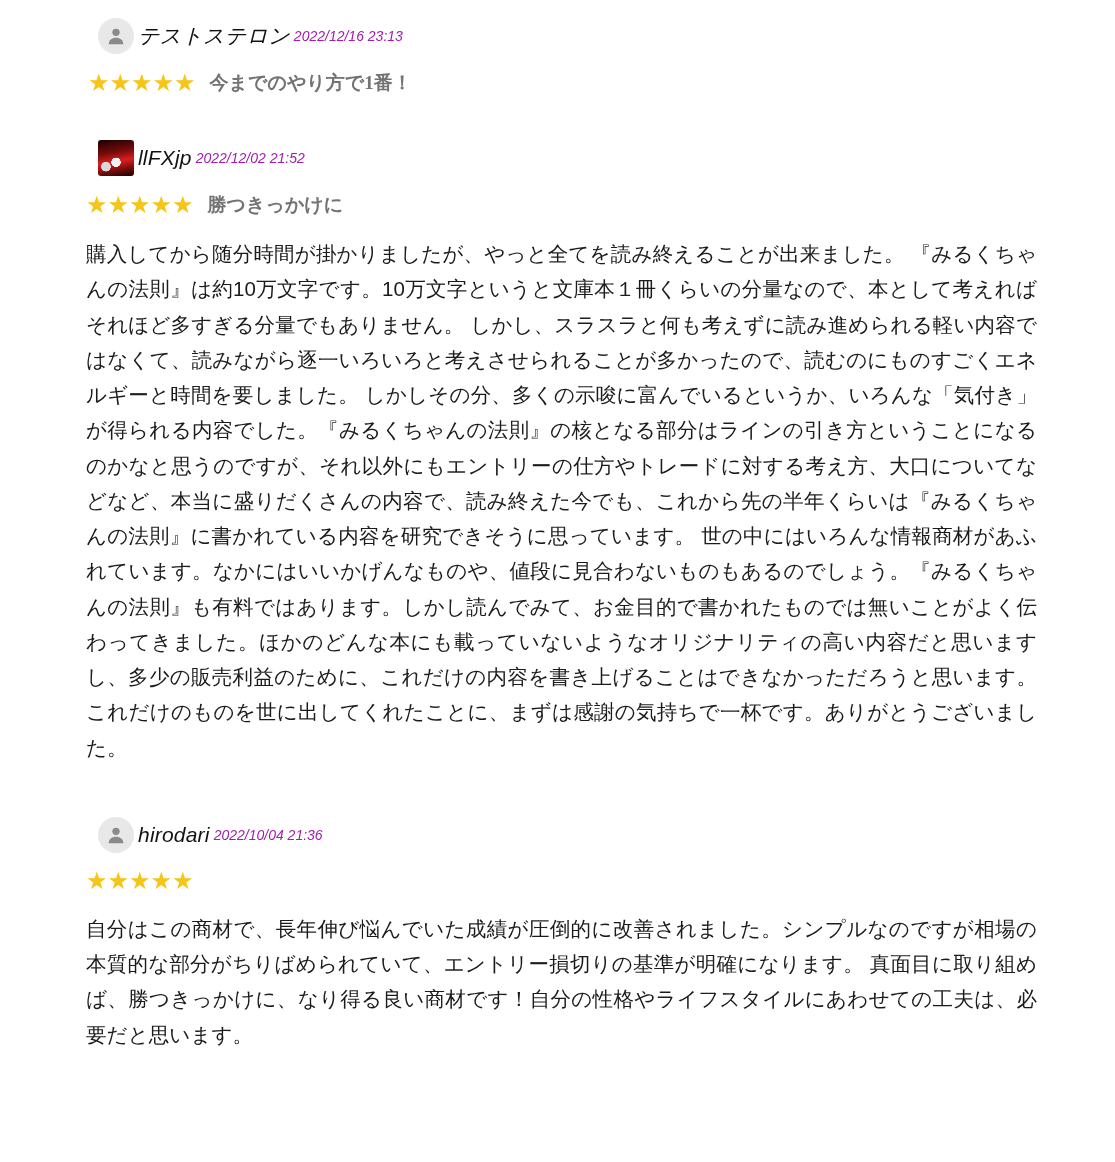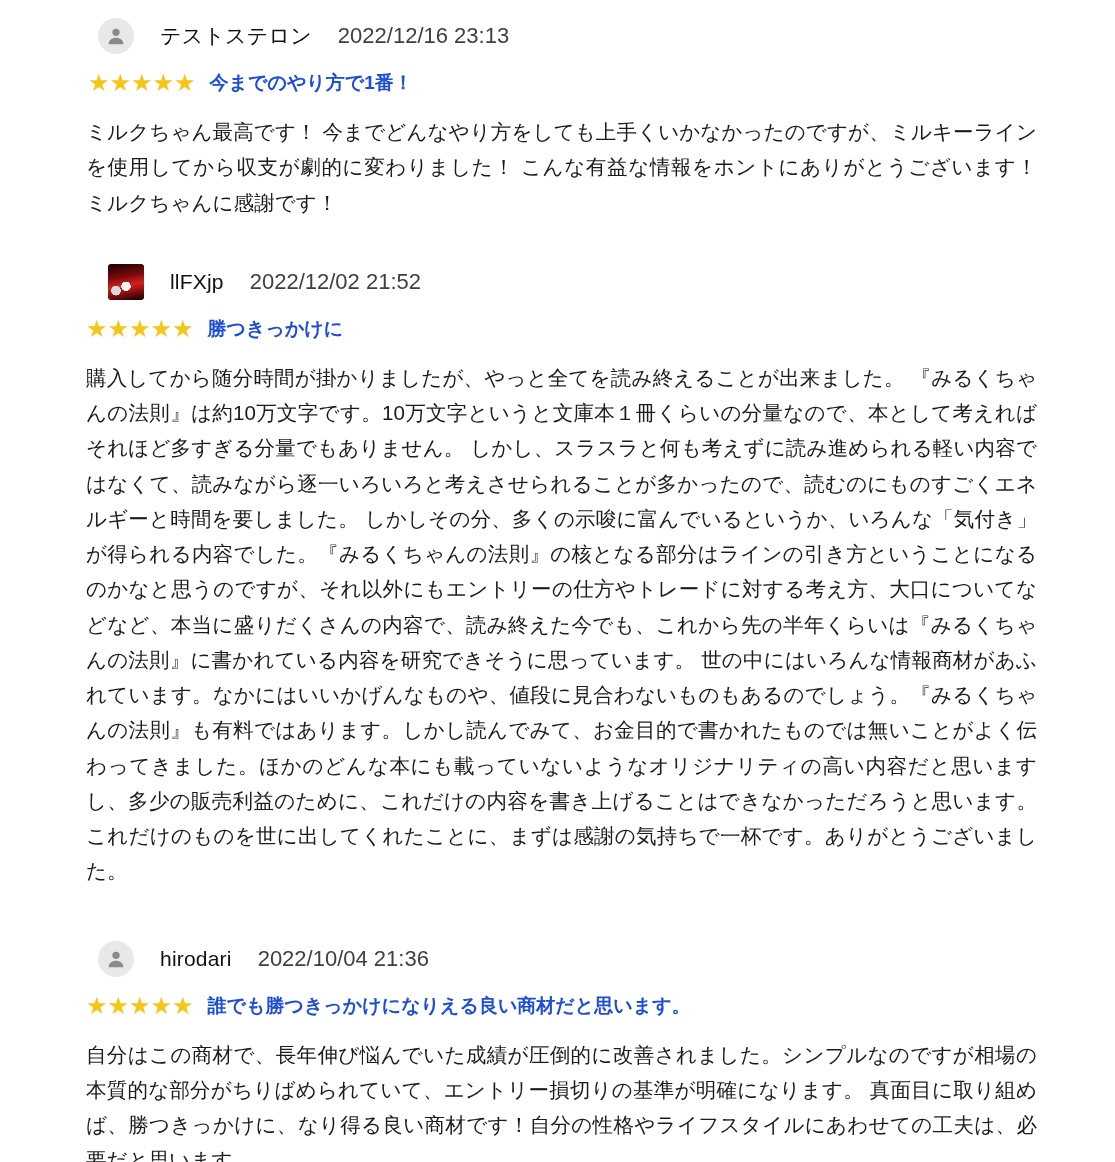--- a/index.html
+++ b/index.html
@@ -21,22 +21,23 @@
   }
   .review {
     margin-bottom: 34px;
   }
   .review:last-child {
     margin-bottom: 0;
   }
   .review-head {
     display: flex;
     align-items: center;
-    gap: 26px;
+    gap: 4px;
     margin-bottom: 16px;
+    font-style: italic;
   }
   .avatar {
     width: 36px;
     height: 36px;
     border-radius: 50%;
     background: #e8e8e8;
     display: flex;
     align-items: center;
     justify-content: center;
     flex: 0 0 auto;
@@ -57,53 +58,54 @@
       linear-gradient(170deg, #1a0000 0%, #7a0b0b 36%, #d81f1f 58%, #8c1010 75%, #120202 100%);
     display: block;
   }
   .uname {
     font-size: 21px;
     letter-spacing: 0.2px;
     color: #121212;
     white-space: nowrap;
   }
   .udate {
-    font-size: 22px;
-    color: #404040;
+    font-size: 14px;
+    color: #a21caf;
     white-space: nowrap;
   }
   .rating-row {
     display: flex;
     align-items: center;
     gap: 14px;
     margin-bottom: 18px;
   }
   .stars {
     color: #f5c518;
     font-size: 24px;
     letter-spacing: 0px;
     line-height: 1;
     white-space: nowrap;
   }
   .review-title {
     font-size: 19px;
     font-weight: bold;
-    color: #1d4ed8;
+    color: #737373;
+    font-family: Liberation Serif, serif;
   }
   .review-body {
     font-size: 20.5px;
     line-height: 1.72;
     color: #1b1b1b;
     letter-spacing: 0.1px;
     text-align: justify;
     word-break: break-all;
   }
   .r1 .review-head { margin-left: 12px; }
   .r1 .rating-row { margin-left: 2px; }
-  .r2 .review-head { margin-left: 22px; }
+  .r2 .review-head { margin-left: 12px; }
   .r3 .review-head { margin-left: 12px; }
   .spacer-1 { height: 10px; }
   .spacer-2 { height: 18px; }
 </style>
 </head>
 <body>
 
 <div class="page">
 
   <div class="review r1">
@@ -114,21 +116,20 @@
           <path d="M4 21c0-4.4 3.6-7 8-7s8 2.6 8 7z" fill="#8a8a8a"></path>
         </svg>
       </span>
       <span class="uname">テストステロン</span>
       <span class="udate">2022/12/16 23:13</span>
     </div>
     <div class="rating-row">
       <span class="stars">★★★★★</span>
       <span class="review-title">今までのやり方で1番！</span>
     </div>
-    <div class="review-body">ミルクちゃん最高です！ 今までどんなやり方をしても上手くいかなかったのですが、ミルキーラインを使用してから収支が劇的に変わりました！ こんな有益な情報をホントにありがとうございます！ ミルクちゃんに感謝です！</div>
   </div>
 
   <div class="spacer-1"></div>
 
   <div class="review r2">
     <div class="review-head">
       <span class="avatar photo">
         <span class="car"></span>
       </span>
       <span class="uname">llFXjp</span>
@@ -149,18 +150,17 @@
         <svg width="22" height="22" viewBox="0 0 24 24" aria-hidden="true">
           <circle cx="12" cy="8" r="4" fill="#8a8a8a"></circle>
           <path d="M4 21c0-4.4 3.6-7 8-7s8 2.6 8 7z" fill="#8a8a8a"></path>
         </svg>
       </span>
       <span class="uname">hirodari</span>
       <span class="udate">2022/10/04 21:36</span>
     </div>
     <div class="rating-row">
       <span class="stars">★★★★★</span>
-      <span class="review-title">誰でも勝つきっかけになりえる良い商材だと思います。</span>
     </div>
     <div class="review-body">自分はこの商材で、長年伸び悩んでいた成績が圧倒的に改善されました。シンプルなのですが相場の本質的な部分がちりばめられていて、エントリー損切りの基準が明確になります。 真面目に取り組めば、勝つきっかけに、なり得る良い商材です！自分の性格やライフスタイルにあわせての工夫は、必要だと思います。</div>
   </div>
 
 </div>
 
 </body></html>

